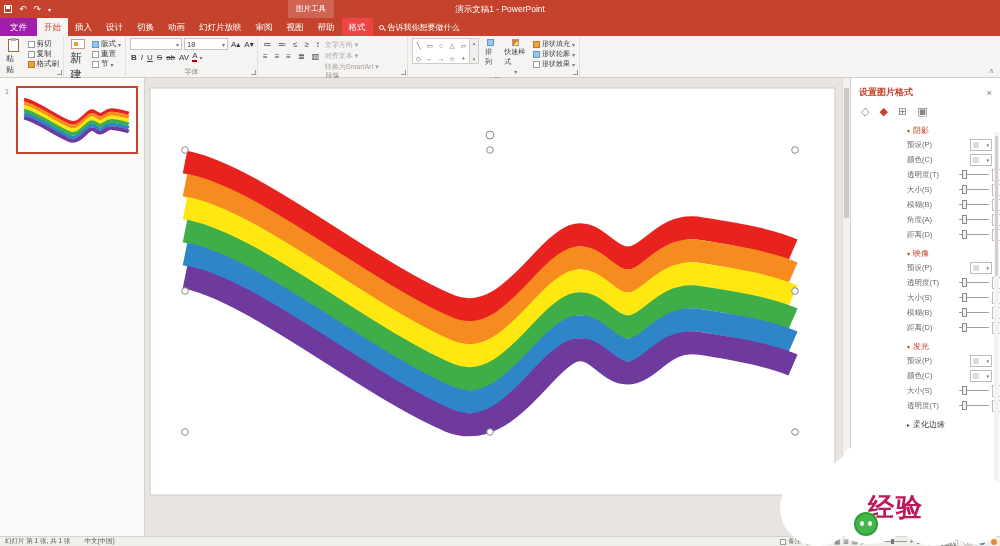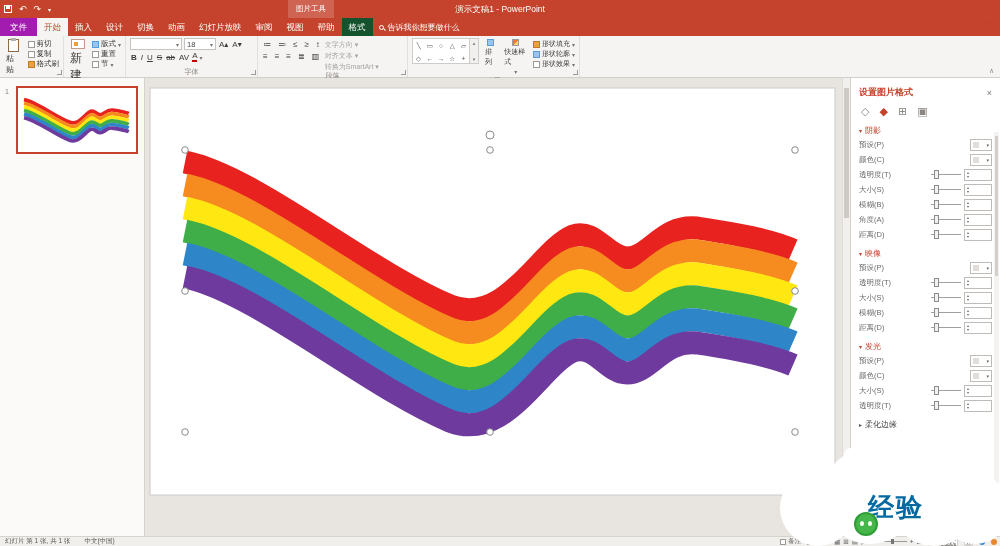--- a/index.html
+++ b/index.html
@@ -15,21 +15,21 @@
   #tb-title { position:absolute; left:0; right:0; top:0; height:18px; line-height:18px; text-align:center; font-size:8.5px; }
   #tb-right { position:absolute; right:0; top:12px; height:18px; display:flex; align-items:flex-end; }
   #sign-in { font-size:7.5px; margin-right:14px; }
   .winbtn { width:22px; height:18px; line-height:18px; text-align:center; font-size:8px; }
 
   
   #tabrow { position:absolute; left:0; top:18px; width:1000px; height:18px; background:#c5432c; display:flex; align-items:stretch; }
   .tab { line-height:18px; padding:0 7px; font-size:8.5px; color:#fff; white-space:nowrap; }
   .tab.file { background:#a21caf; padding:0 10px; }
   .tab.selected { background:#f6f4f2; color:#c5432c; }
-  .tab.context { background:#14532d; }
+  .tab.context { background:#ef4444; }
   #tellme { display:flex; align-items:center; gap:4px; color:#fff; font-size:8px; padding:0 6px; }
   .i-mag { width:5px; height:5px; border:1px solid #fff; border-radius:50%; position:relative; display:inline-block; }
   .i-mag::after { content:''; position:absolute; width:3px; height:1px; background:#fff; right:-3px; bottom:-1px; transform:rotate(45deg); }
 
   
   #ribbon { position:absolute; left:0; top:36px; width:1000px; height:42px; background:#f6f4f2; border-bottom:1px solid #d2cfcb; display:flex; }
   .rgroup { position:relative; border-right:1px solid #e3e0dc; padding:2px 4px 0 4px; display:flex; flex-direction:column; }
   .rbody { flex:1; display:flex; gap:4px; align-items:flex-start; }
   .rlabel { height:10px; text-align:center; font-size:7px; color:#8a8680; line-height:10px; }
   .launch { position:absolute; right:1px; bottom:2px; width:5px; height:5px; border-right:1px solid #9a9a9a; border-bottom:1px solid #9a9a9a; }
@@ -72,21 +72,21 @@
   .vthumb { position:absolute; left:1px; right:1px; top:10px; height:130px; background:#cdcac6; }
 
   
   #rightpanel { position:absolute; left:850px; top:78px; width:150px; height:458px; background:#fff; border-left:1px solid #d5d2ce; font-size:7.5px; }
   #fp-head { display:flex; justify-content:space-between; align-items:center; padding:8px 8px 2px 8px; }
   #fp-title { color:#c5432c; font-weight:bold; font-size:9px; }
   #fp-close { color:#777; font-size:9px; }
   #fp-tabs { display:flex; gap:10px; padding:4px 8px 6px 10px; }
   .fp-tab { font-size:11px; color:#8a8680; }
   .fp-tab.sel { color:#c5432c; }
-  #fp-sections { padding:0 8px 0 8px; }
+  #fp-sections { padding:0 8px 0 8px;margin-left:48px; }
   .fp-sec { margin-bottom:5px; }
   .fp-sec-h { display:flex; align-items:center; gap:3px; height:13px; }
   .fp-marker { font-size:6px; color:#c5432c; }
   .fp-sec-h.col .fp-marker { color:#555; }
   .fp-sec-t { color:#c5432c; font-size:8px; }
   .fp-sec-h.col .fp-sec-t { color:#444; }
   .fp-row { display:flex; align-items:center; height:15px; }
   .fp-lab { color:#6a6a6a; font-size:7.5px; width:52px; flex:none; }
   .fp-ctl { flex:1; display:flex; align-items:center; justify-content:flex-end; gap:3px; }
   .fp-drop { width:22px; height:12px; border:1px solid #bfbcb8; background:#fff; display:flex; align-items:center; justify-content:space-between; padding:0 2px; }
@@ -109,21 +109,21 @@
   .ztrack { width:28px; height:1px; background:#9a9a9a; position:relative; }
   .zknob { position:absolute; left:12px; top:-2px; width:3px; height:5px; background:#777; }
   .netbox { width:30px; height:9px; background:#fff; border:1px solid #d5d2ce; font-size:4.5px; line-height:4.5px; color:#333; text-align:right; padding-right:1px; }
   .imebox { width:9px; height:9px; background:#fff; border:1px solid #d5d2ce; font-size:6px; text-align:center; line-height:9px; color:#222; }
   .dot { width:6px; height:6px; border-radius:50%; display:inline-block; }
   .dot.blue { background:#3b8bd0; } .dot.orangeD { background:#e8882c; }
 
   
   #cloud { position:absolute; left:760px; top:430px; width:240px; height:116px; pointer-events:none; z-index:40; }
   .puff { position:absolute; background:#fff; border-radius:50%; }
-  #wm-text { position:absolute; left:108px; top:60px; font-size:26px; font-weight:bold; color:#0369a1; letter-spacing:2px; }
+  #wm-text { position:absolute; left:108px; top:60px; font-size:26px; font-weight:bold; color:#be185d; letter-spacing:2px; }
   #mascot { position:absolute; left:94px; top:82px; width:24px; height:24px; border-radius:50%; background:#45b649; border:2px solid #2f9e38; }
   #mascot::before, #mascot::after { content:''; position:absolute; top:7px; width:4px; height:5px; background:#fff; border-radius:50%; }
   #mascot::before { left:4px; } #mascot::after { right:4px; }
 </style>
 </head>
 <body>
 
 <div id="titlebar">
   <div id="qat">
     <span class="i-save"></span>
@@ -214,21 +214,21 @@
     <div class="rlabel">幻灯片</div>
   </div>
 
   <div class="rgroup" style="width:132px">
     <div class="rbody" style="flex-direction:column; gap:2px">
       <div class="fontrow">
         <span class="fbox" style="width:52px">
             <span></span>
             <span class="chv">▾</span>
           </span>
-        <span class="fbox" style="width:32px">
+        <span class="fbox" style="width:44px">
             <span>18</span>
             <span class="chv">▾</span>
           </span>
         <span class="glyphbtn">A▴</span>
         <span class="glyphbtn">A▾</span>
       </div>
       <div class="fontrow">
         <span class="glyphbtn b">B</span>
         <span class="glyphbtn i">I</span>
         <span class="glyphbtn u">U</span>

